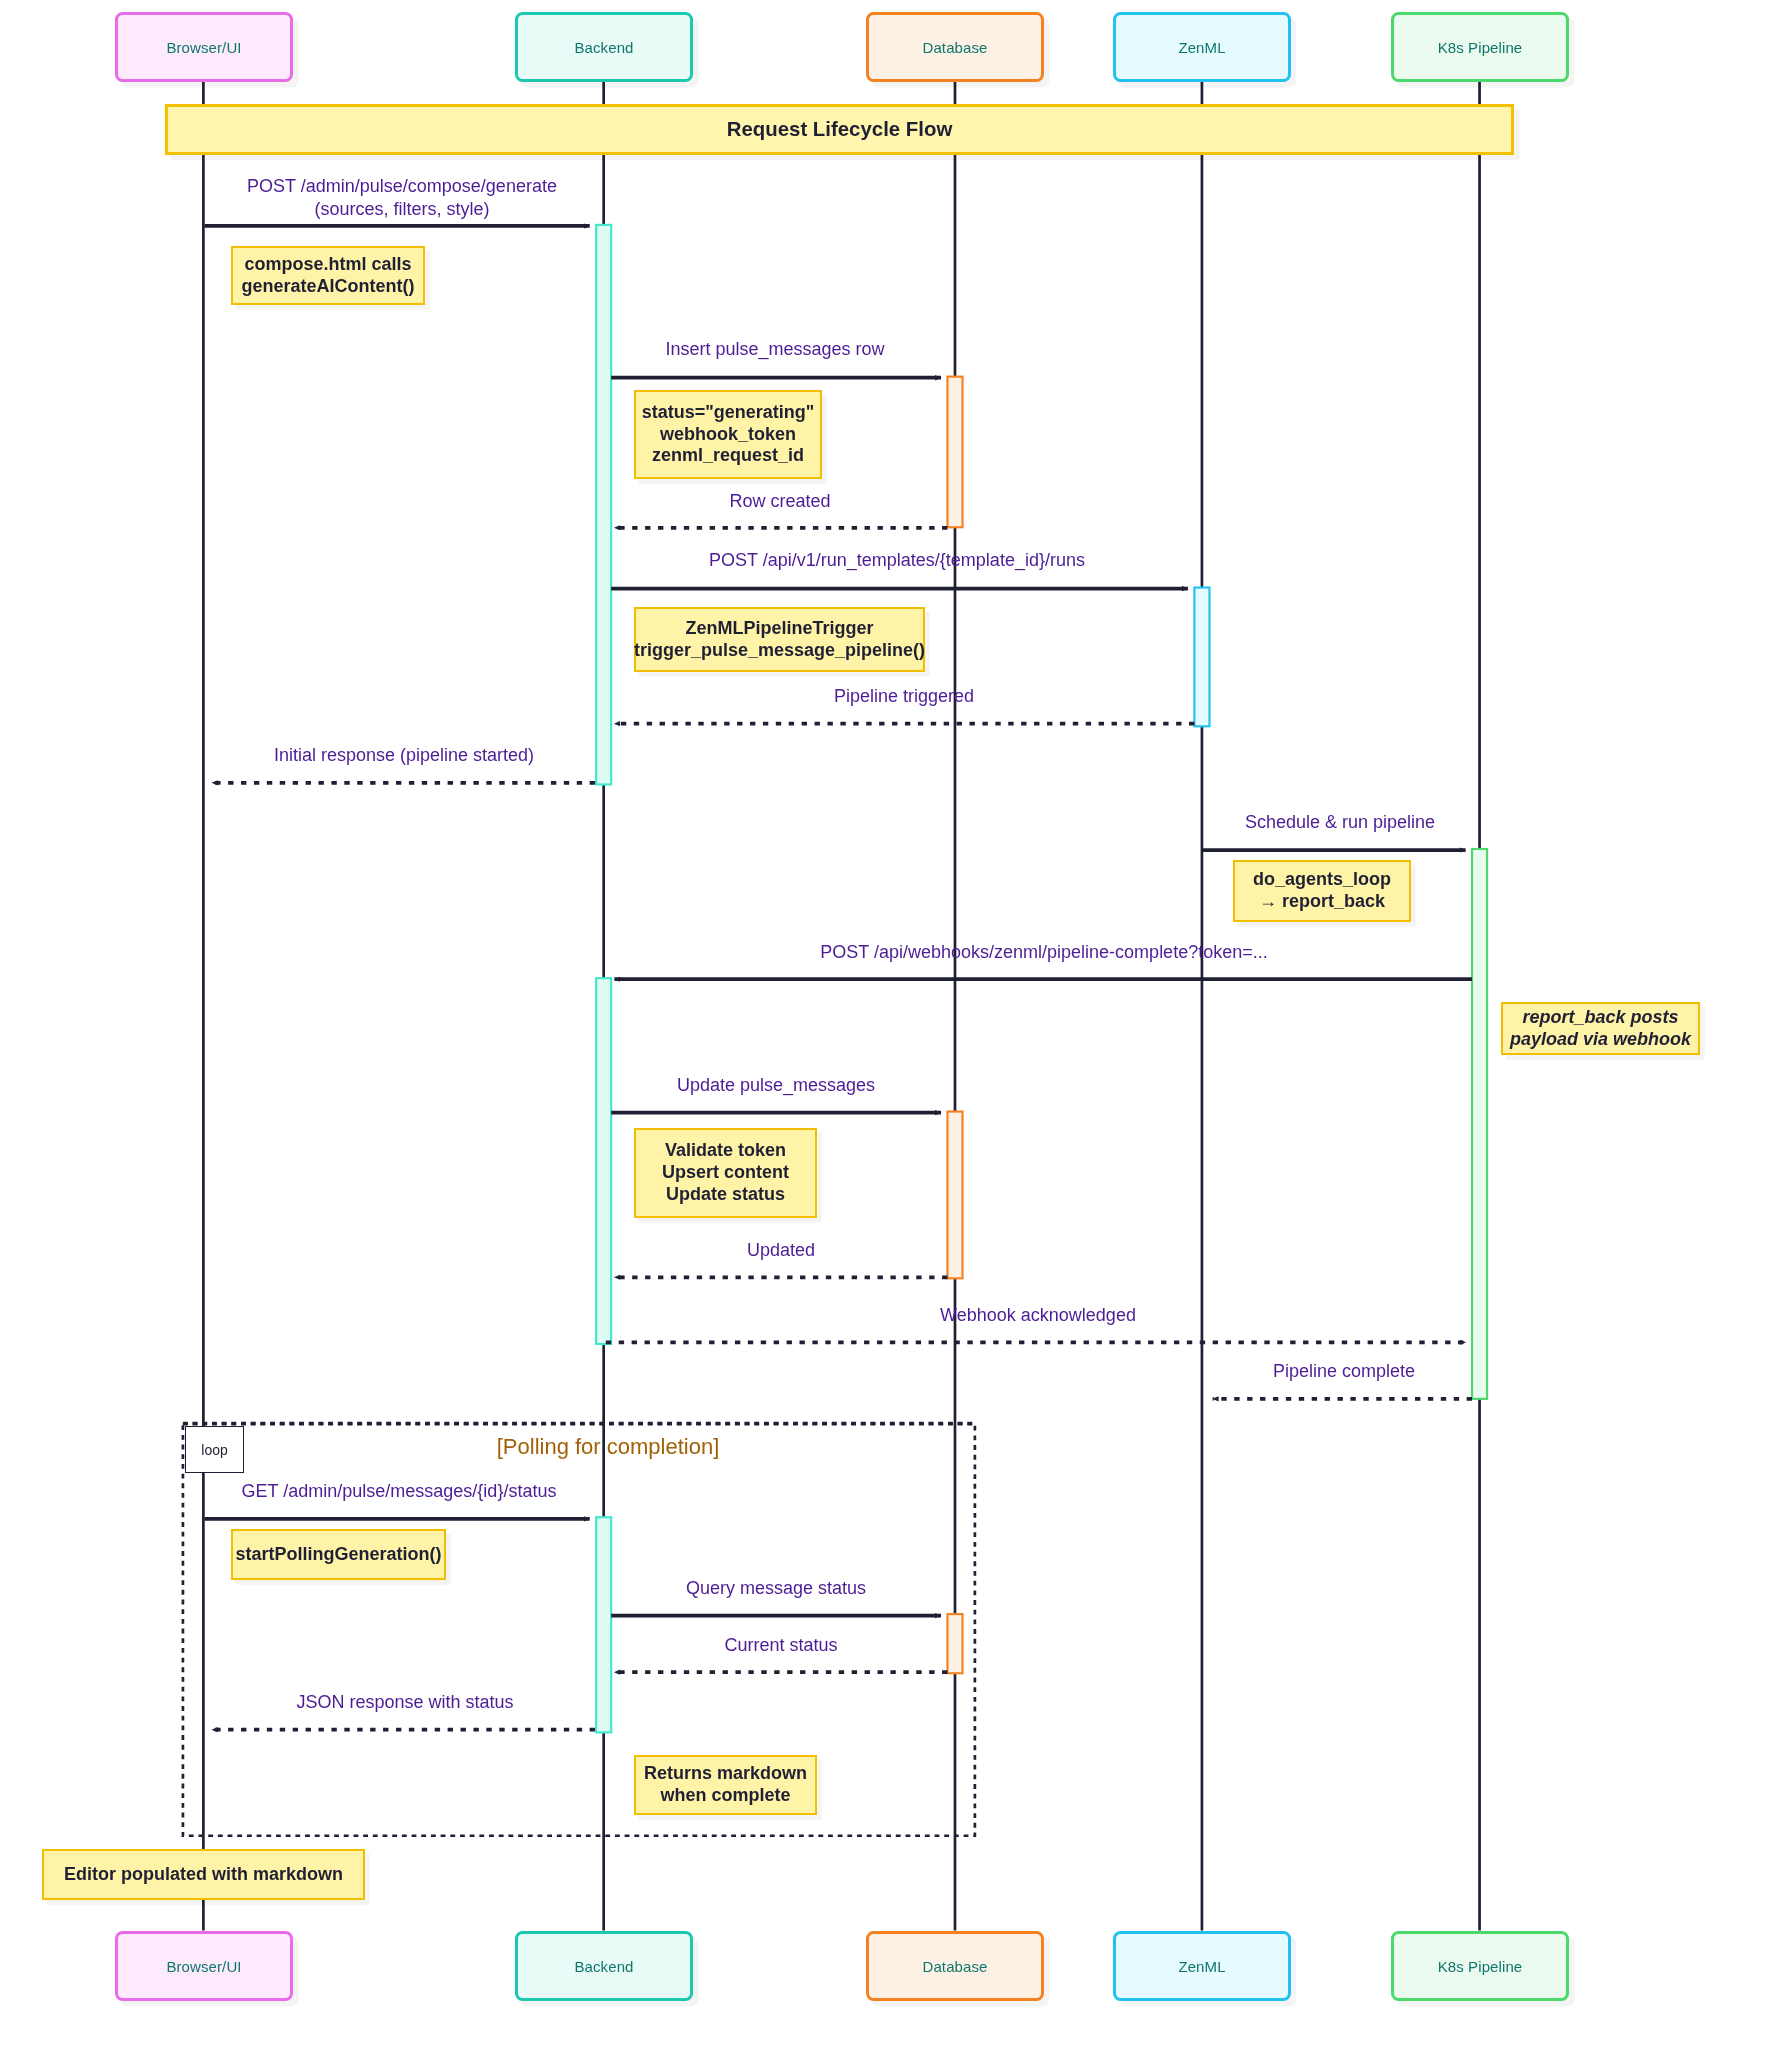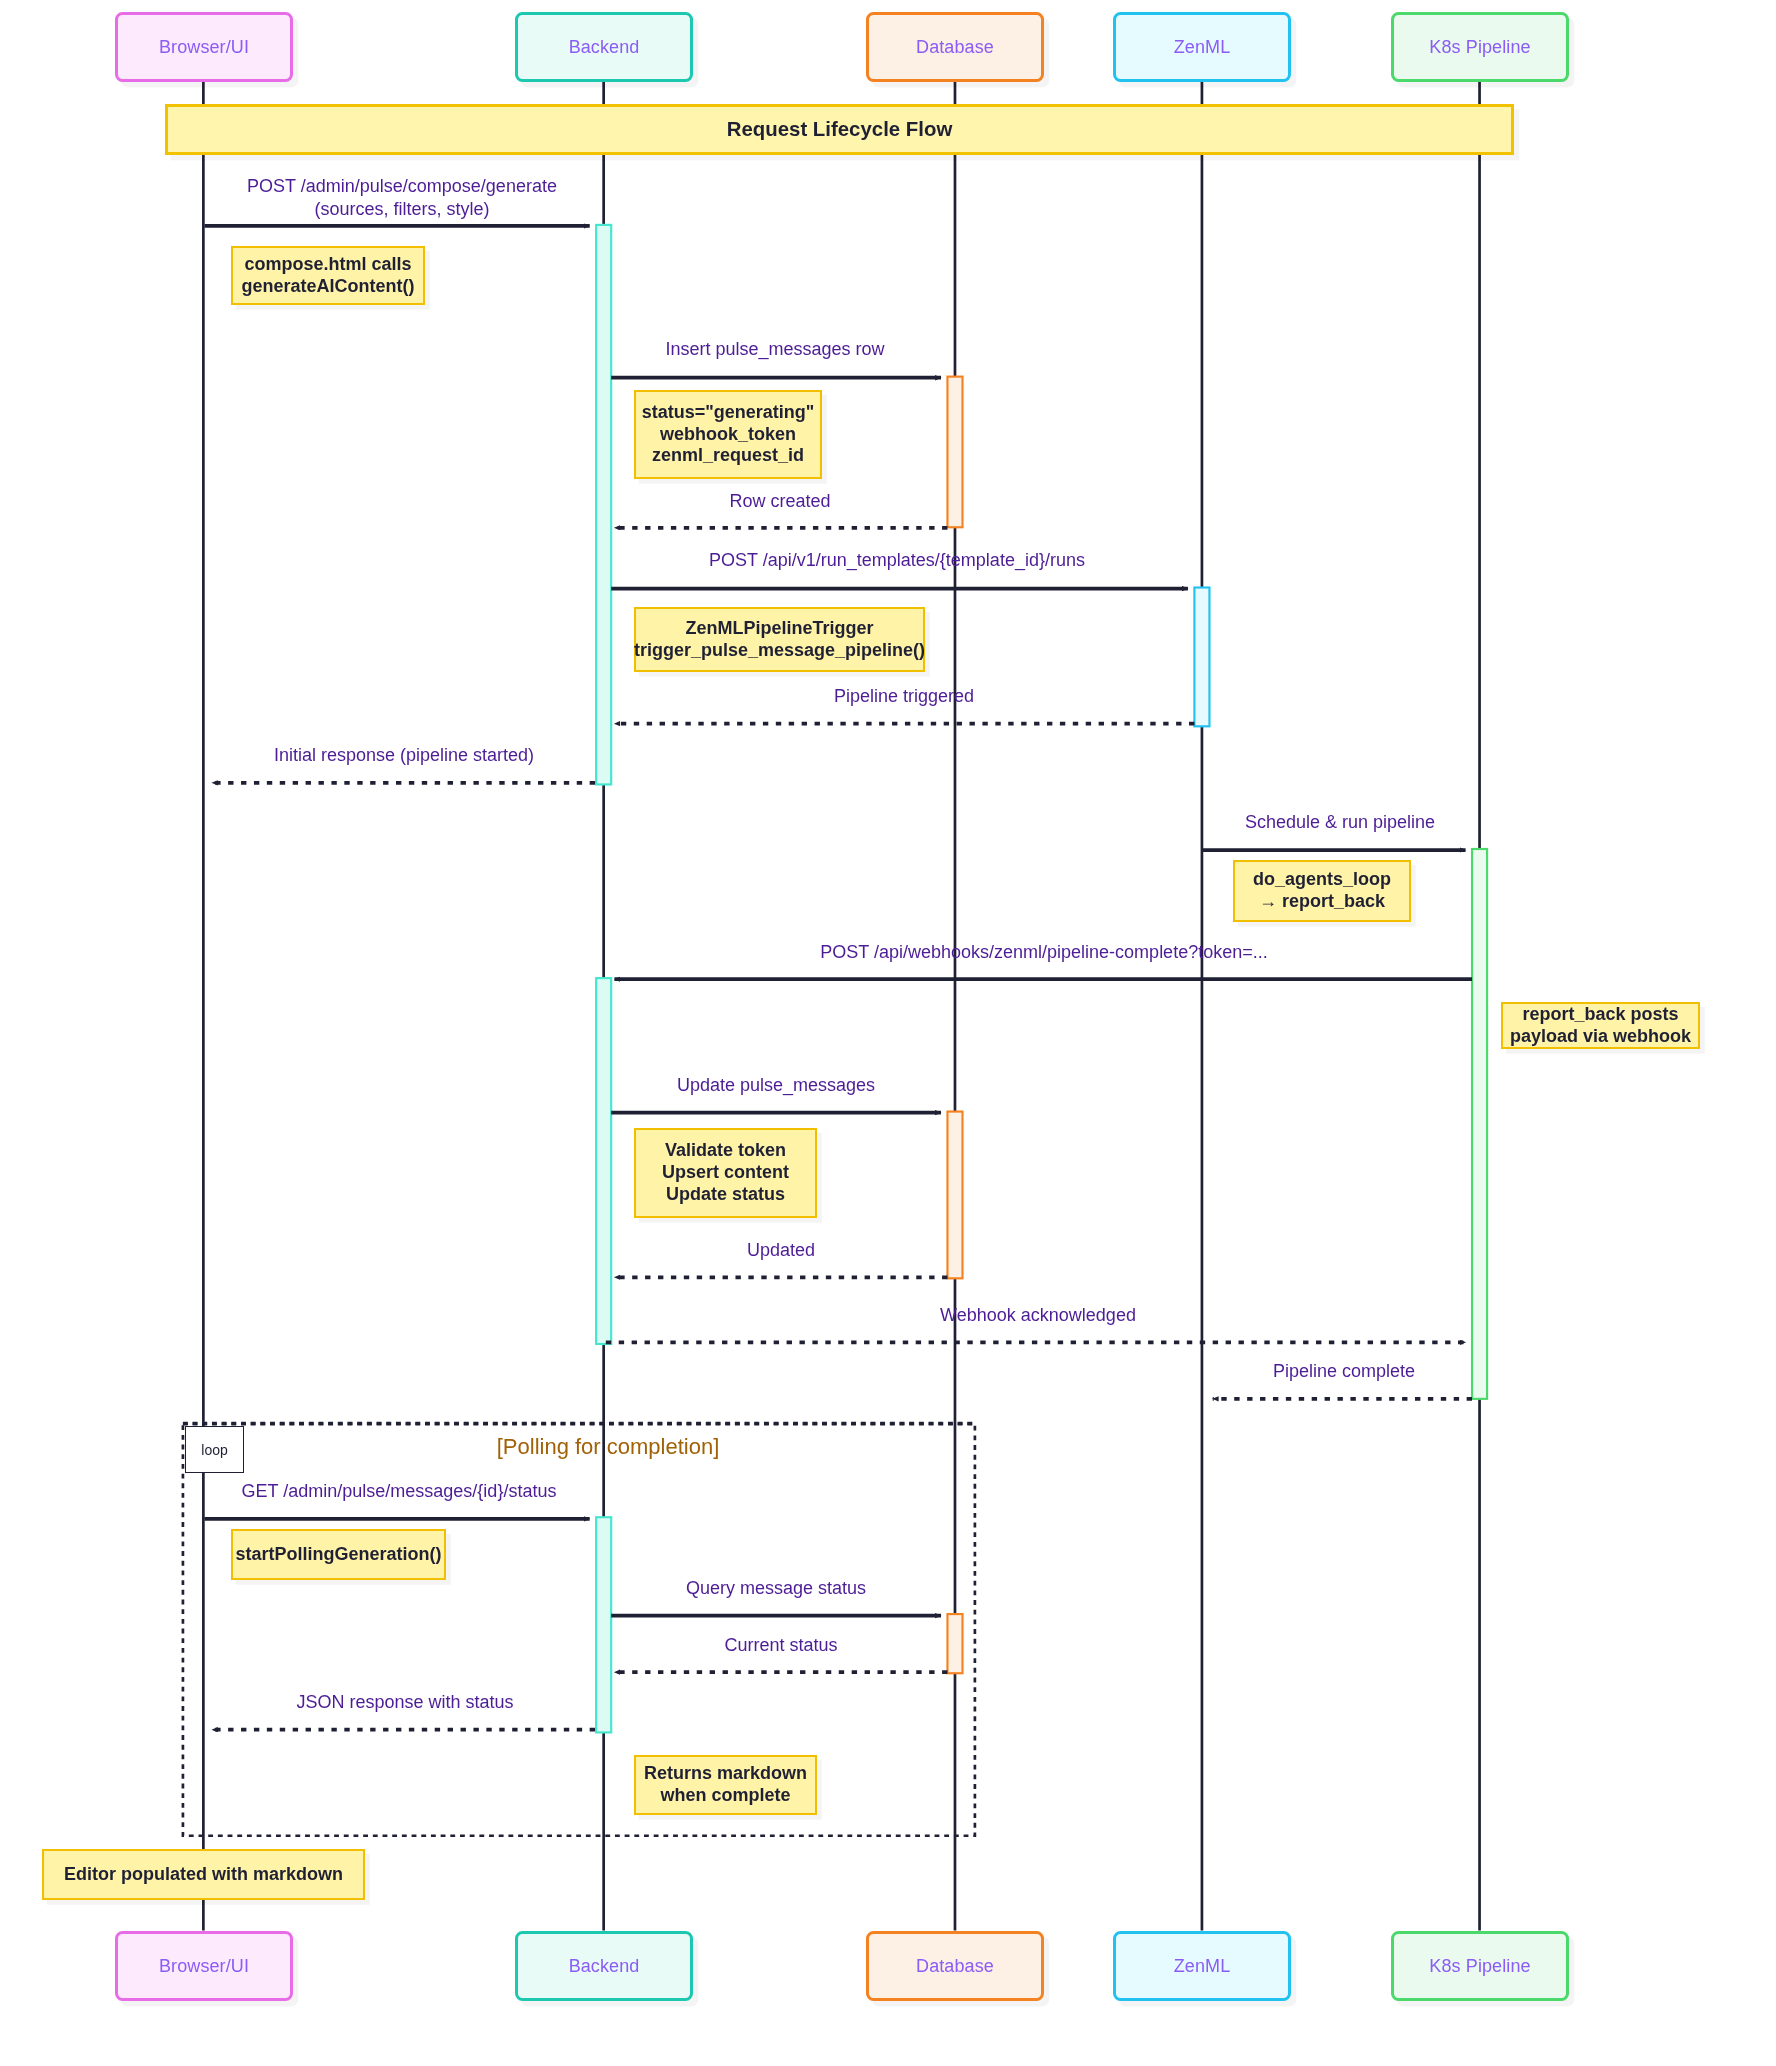--- a/index.html
+++ b/index.html
@@ -32,22 +32,22 @@
     border-radius: 7.5px;
     border-width: 3.8px;
     border-style: solid;
     display: flex;
     align-items: center;
     justify-content: center;
     box-shadow: 5.4px 5.4px 0 0 rgba(0,0,0,0.045);
     z-index: 6;
   }
   .actor span {
-    font-size: 18px;
-    color: #8b5cf6;
+    font-size: 15px;
+    color: #0f766e;
     letter-spacing: 0.1px;
     white-space: nowrap;
   }
 
   
   .banner {
     position: absolute;
     box-sizing: border-box;
     background: #fff5ad;
     border: 3.2px solid #f2c200;
@@ -254,21 +254,21 @@
   <div class="note" style="left:634px; top:607px; width:291px; height:65px;">
     <div>ZenMLPipelineTrigger</div>
     <div>trigger_pulse_message_pipeline()</div>
   </div>
 
   <div class="note" style="left:1233px; top:860px; width:178px; height:62px;">
     <div>do_agents_loop</div>
     <div>→ report_back</div>
   </div>
 
-  <div class="note" style="left:1501px; top:1002px; width:199px; height:47px;">
+  <div class="note" style="left:1501px; top:1002px; width:199px; height:53px;font-style:italic;">
     <div>report_back posts</div>
     <div>payload via webhook</div>
   </div>
 
   <div class="note" style="left:634px; top:1128px; width:183px; height:90px;">
     <div>Validate token</div>
     <div>Upsert content</div>
     <div>Update status</div>
   </div>
 

